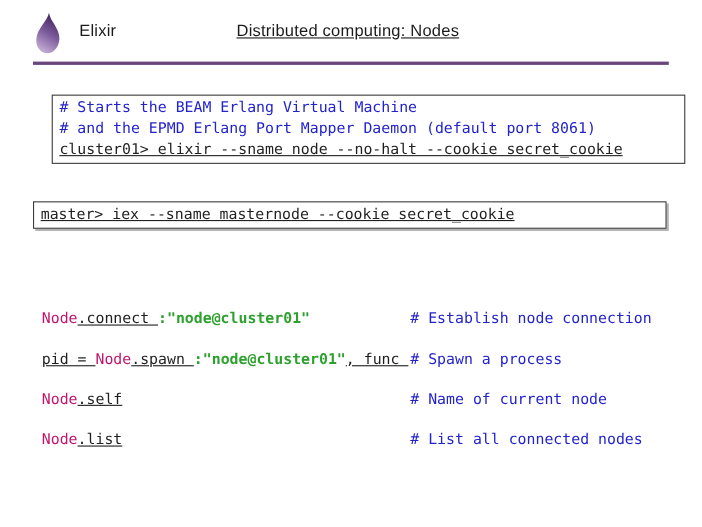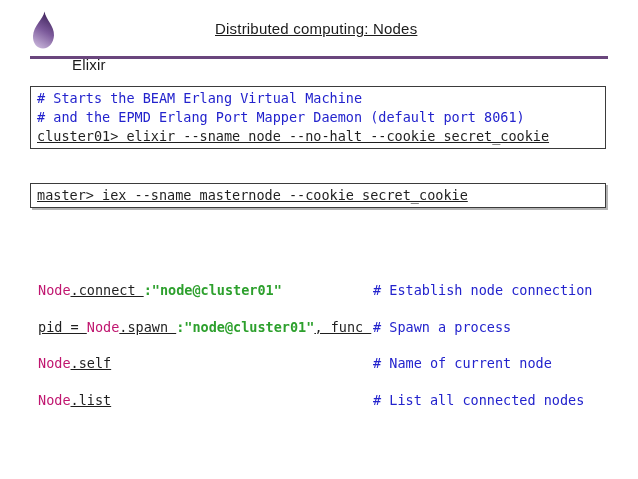--- a/index.html
+++ b/index.html
@@ -29,21 +29,20 @@
     height: 39px;
     display: inline-block;
   }
   .brand {
     position: absolute;
     left: 42px;
     top: 20px;
     font-size: 15px;
     color: #1b1b1b;
     letter-spacing: 0.2px;
-    margin-top: 36px;
   }
   .title {
     position: absolute;
     left: 185px;
     top: 20px;
     font-size: 15px;
     color: #1b1b1b;
     letter-spacing: 0.2px;
     text-decoration: underline;
   }
@@ -54,21 +53,21 @@
     left: 30px;
     width: 562px;
     padding: 2px 6px;
     border: 1px solid #3b3b3b;
     background: #ffffff;
     font-family: "DejaVu Sans Mono", "Liberation Mono", monospace;
     font-size: 13.5px;
     line-height: 19px;
     white-space: pre;
   }
-  .box1 { top: 86px; }
+  .box1 { top: 86px; margin-left: 17px; }
   .box2 { top: 183px; box-shadow: 2px 2px 0 rgba(140,140,140,0.65); }
 
   
   .snippets {
     position: absolute;
     left: 38px;
     top: 281px;
     width: 572px;
     display: flex;
     flex-direction: column;

